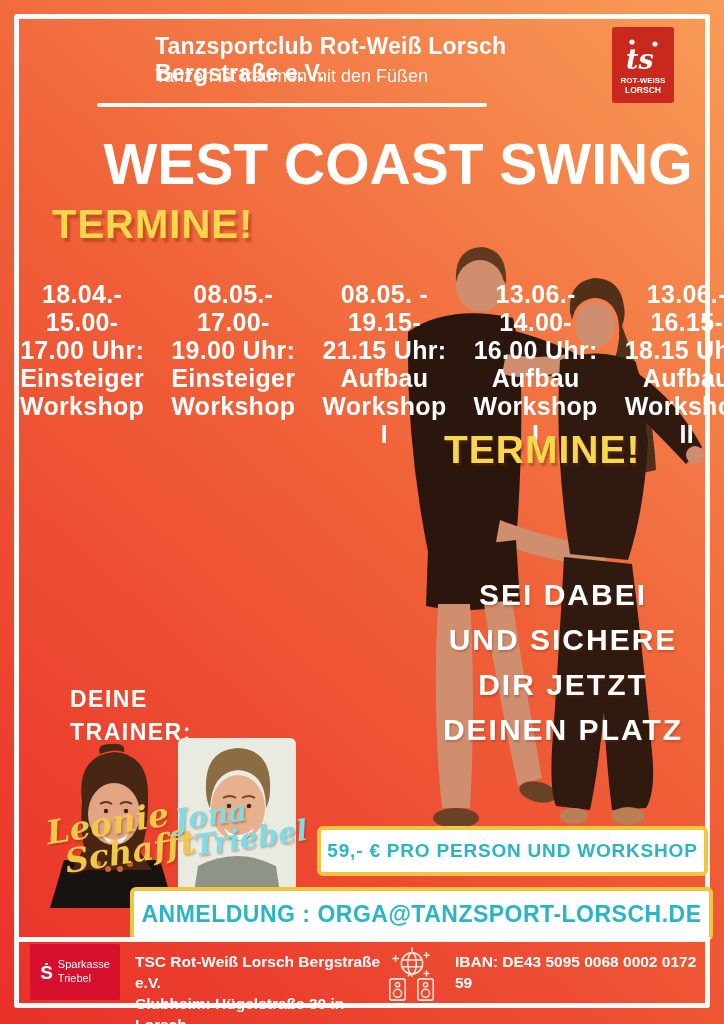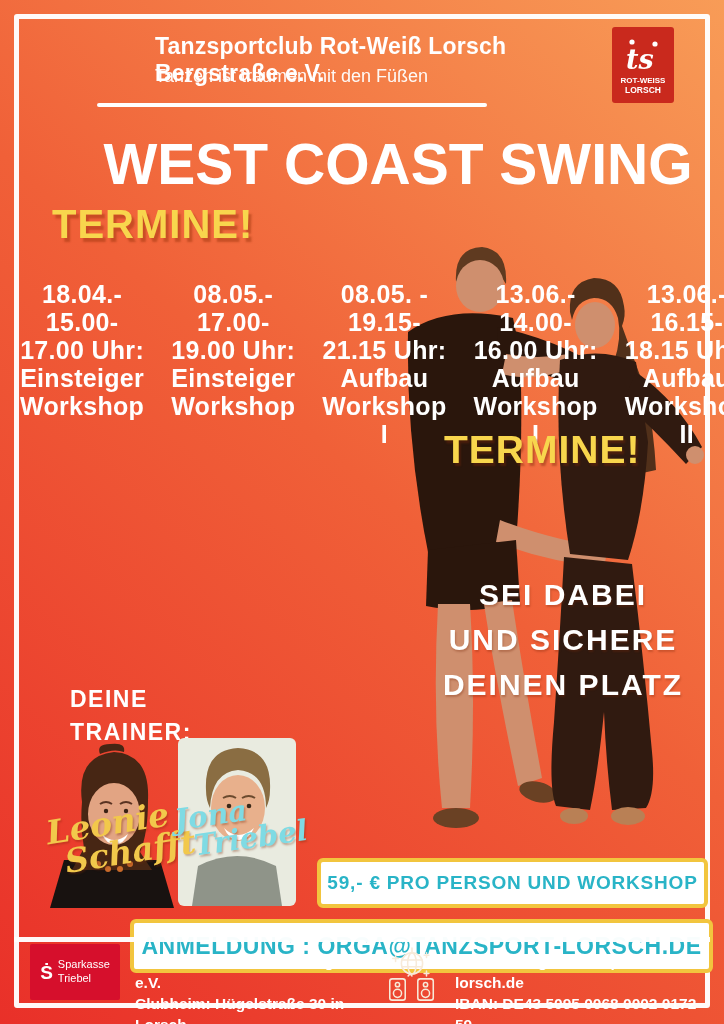--- a/index.html
+++ b/index.html
@@ -35,21 +35,21 @@
   .script-jona{left:176px;top:798px;color:var(--script_cyan,#7fdbe4);font-size:29px;transform:rotate(-8deg);}
   .script-jona .l2{margin-left:16px;}
   .script-name span{display:block;}
   
   .termine-right{left:444px;top:428px;color:var(--yellow,#f8d64d);font-size:39px;font-weight:bold;letter-spacing:1px;
     text-shadow:2px 3px 2px rgba(120,40,10,.4);}
   .cta{left:418px;top:572px;width:290px;text-align:center;color:#fff;font-size:30px;font-weight:bold;letter-spacing:2px;line-height:1.5;
     text-shadow:1px 2px 2px rgba(120,40,10,.3);}
   
   .info-box{background:#fff;border:4px solid var(--box_border_yellow,#f2c53e);border-radius:6px;
-    display:flex;align-items:center;justify-content:center;color:var(--teal,#29b4c7);font-weight:bold;margin-top:32px;}
+    display:flex;align-items:center;justify-content:center;color:var(--teal,#29b4c7);font-weight:bold;}
   .price-box{left:317px;top:826px;width:383px;height:42px;font-size:19px;letter-spacing:.8px;}
   .signup-box{left:130px;top:887px;width:575px;height:46px;font-size:23px;letter-spacing:.5px;}
   
   .footer-rule{left:14px;top:937px;right:14px;height:5px;background:rgba(255,255,255,.97);}
   .sparkasse{left:30px;top:944px;width:90px;height:56px;background:var(--sparkasse_red,#d60f2c);border-radius:2px;
     display:flex;align-items:center;justify-content:center;gap:5px;color:#fff;}
   .sk-glyph{font-size:19px;font-weight:bold;line-height:1;}
   .sk-text{font-size:11px;line-height:1.25;}
   .footer-text{color:#fff;font-size:15.5px;font-weight:bold;line-height:1.35;}
   .address{left:135px;top:952px;width:250px;}
@@ -166,20 +166,21 @@
   </div>
   <div class="abs script-name script-jona">
     <span>Jona</span>
     <span class="l2">Triebel</span>
   </div>
 
   <div class="abs termine-right">TERMINE!</div>
   <div class="abs cta">
     <div>SEI DABEI</div>
     <div>UND SICHERE</div>
+    <div>DIR JETZT</div>
     <div>DEINEN PLATZ</div>
   </div>
 
   <div class="abs info-box price-box">
     <span>59,- € PRO PERSON UND WORKSHOP</span>
   </div>
   <div class="abs info-box signup-box">
     <span>ANMELDUNG : ORGA@TANZSPORT-LORSCH.DE</span>
   </div>
 
@@ -206,16 +207,15 @@
     <path d="M45,26 v5 M42.5,28.5 h5"></path>
     <rect x="7" y="34" width="16" height="22" rx="2.5"></rect>
     <circle cx="15" cy="40" r="2.2"></circle>
     <circle cx="15" cy="49" r="4.2"></circle>
     <rect x="36" y="34" width="16" height="22" rx="2.5"></rect>
     <circle cx="44" cy="40" r="2.2"></circle>
     <circle cx="44" cy="49" r="4.2"></circle>
     <path d="M26,31 q2,-3 4,0"></path>
   </svg>
   <div class="abs footer-text contact">
-    <div>Kontakt: orga@tanzsport-lorsch.de</div>
     <div>IBAN: DE43 5095 0068 0002 0172 59</div>
   </div>
 </div>
 
 </body></html>

